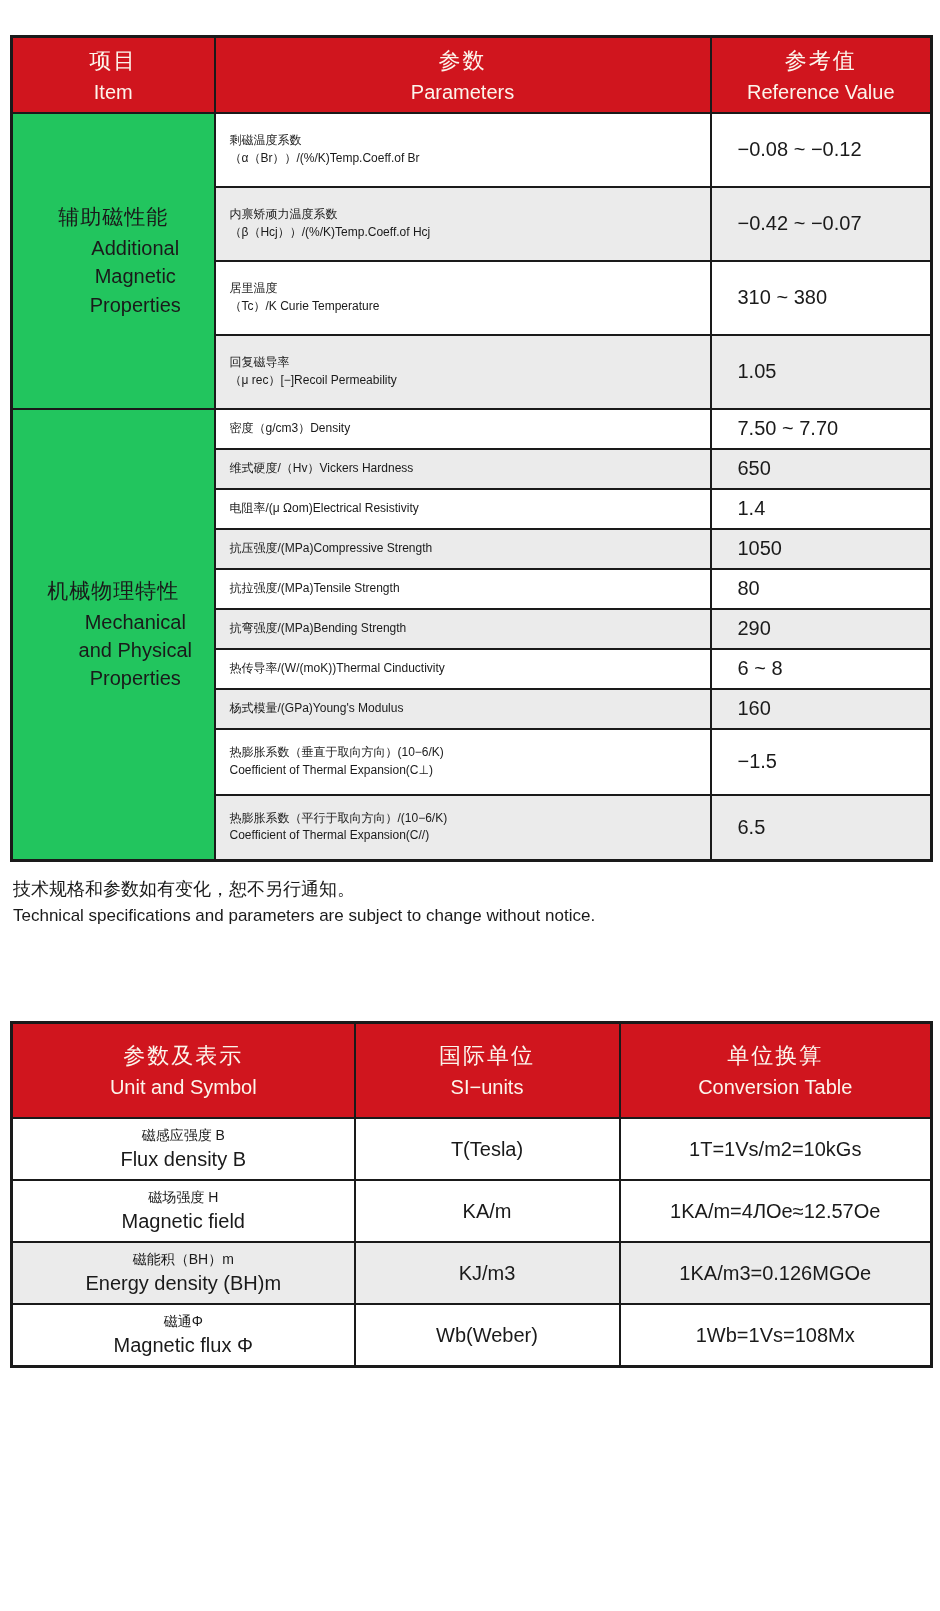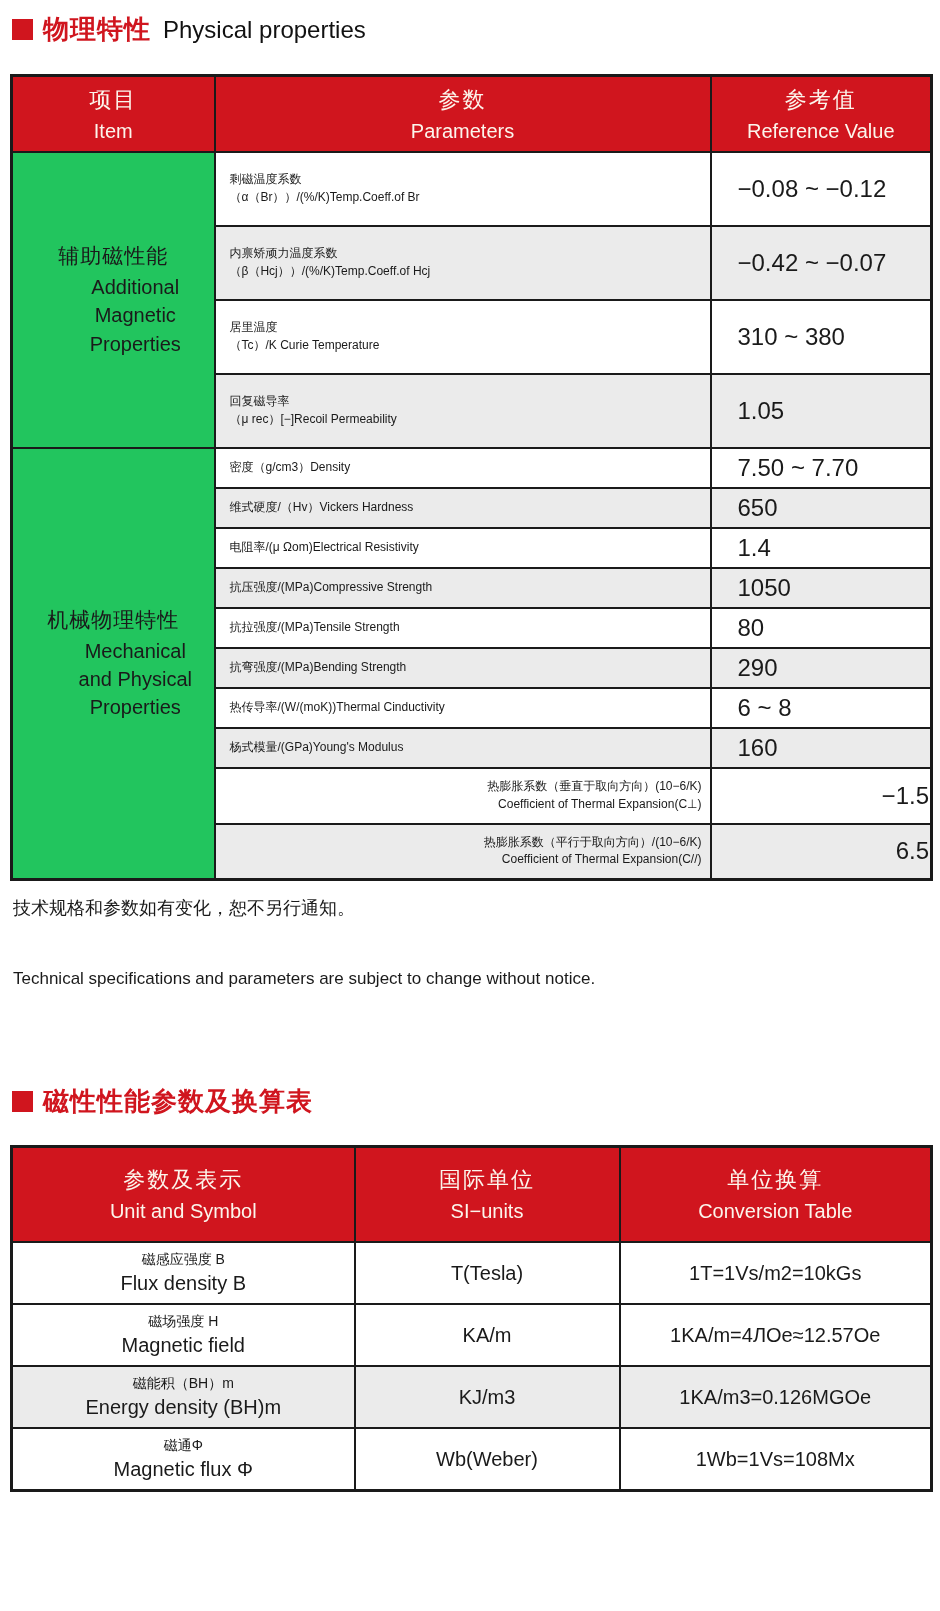--- a/index.html
+++ b/index.html
@@ -30,55 +30,50 @@
   table.dtable thead th { background: #d0151e; color: #fcf5ec; font-weight: 400; }
   .th-zh { display: block; font-size: 22px; letter-spacing: 2px; margin-bottom: 5px; }
   .th-en { display: block; font-size: 20px; }
   .alt { background: #ebebeb; }
 
   
   .t1 { margin-top: 27px; }
   .t1 thead tr { height: 76px; }
   .t1 .r2 { height: 74px; }
   .t1 .r1 { height: 40px; }
-  .t1 .r2b { height: 56px; text-align: right; }
+  .t1 .r2b { height: 66px; }
   .item-cell { text-align: center; background: #22c55e; font-size: 20px; line-height: 1.42; }
   .item-zh { display: block; font-size: 21px; letter-spacing: 1px; margin-bottom: 2px; }
   .item-en { display: block; padding-left: 44px; }
   .param-cell { padding: 5px 8px 5px 14px; font-size: 12px; line-height: 1.42; }
   .param-l1 { display: block; }
   .param-l2 { display: block; }
-  .val-cell { padding-left: 26px; font-size: 24px; }
+  .val-cell { padding-left: 26px; font-size: 20px; }
 
   
   .note { margin: 14px 0 0 3px; line-height: 1.5; }
   .note-zh { display: block; font-size: 18px; }
-  .note-en { display: block; font-size: 17px; margin-top: 44px; }
+  .note-en { display: block; font-size: 17px; }
 
   
   .sec2 { margin-top: 92px; }
 
   
   .t2 { margin-top: 26px; }
   .t2 thead tr { height: 96px; }
   .t2 tbody tr { height: 62px; }
   .t2 td { text-align: center; font-size: 20px; line-height: 1.3; padding: 4px 2px; }
   .cell-zh { display: block; font-size: 14px; margin-bottom: 2px; }
   .cell-en { display: block; font-size: 20px; }
 </style>
 </head>
 <body>
 
 <div class="page">
 
-  <div class="sec-title">
-    <span class="bullet"></span>
-    <span class="title-zh">物理特性</span>
-    <span class="title-en-inline">Physical properties</span>
-  </div>
 
   <table class="dtable t1">
     <colgroup>
       <col style="width:203px">
         <col style="width:496px">
         <col style="width:221px">
     </colgroup>
     <thead>
       <tr>
         <th>
@@ -186,24 +181,20 @@
       </tr>
     </tbody>
   </table>
 
   <div class="note">
     <span class="note-zh">技术规格和参数如有变化，恕不另行通知。</span>
     <span class="note-en">Technical specifications and parameters are subject to change without notice.</span>
   </div>
 
   <div class="sec2">
-    <div class="sec-title">
-      <span class="bullet"></span>
-      <span class="title-zh">磁性性能参数及换算表</span>
-    </div>
   </div>
 
   <table class="dtable t2">
     <colgroup>
       <col style="width:343px">
         <col style="width:265px">
         <col style="width:312px">
     </colgroup>
     <thead>
       <tr>

